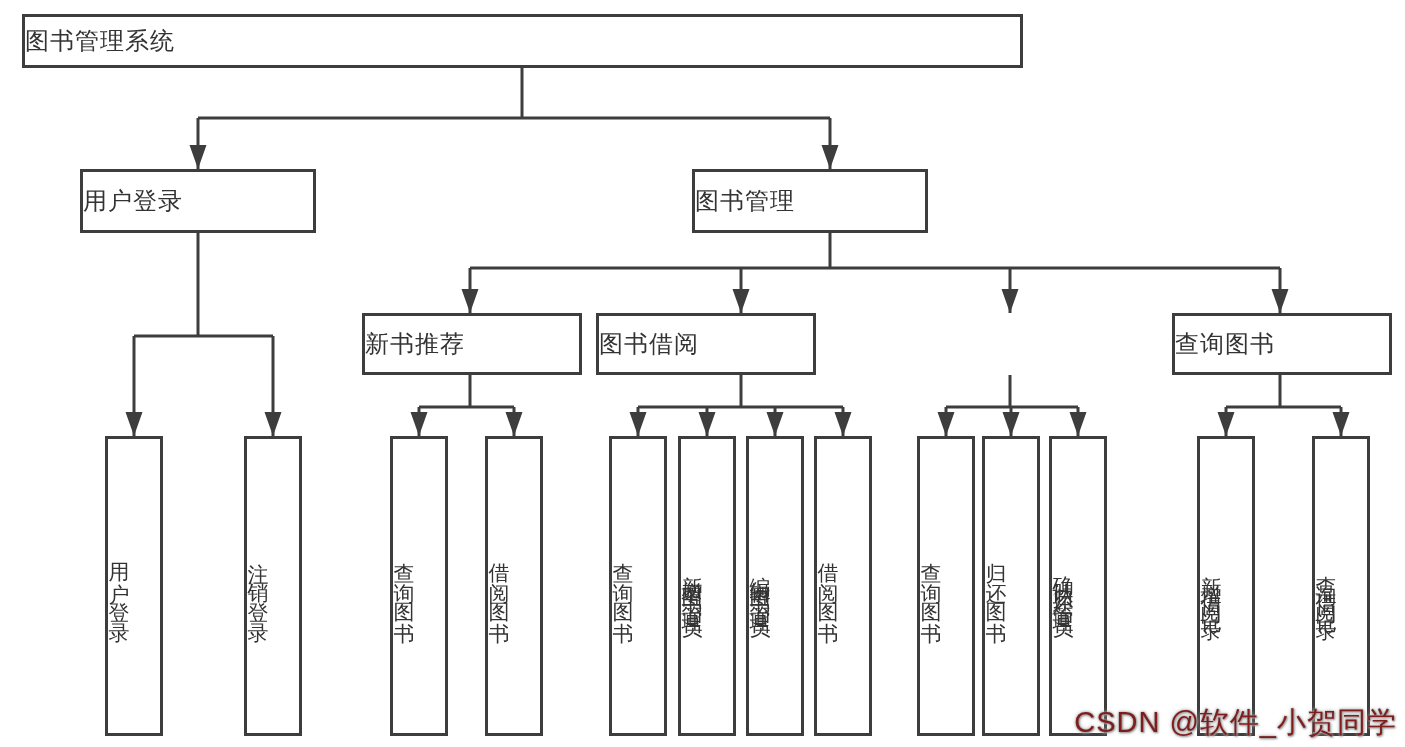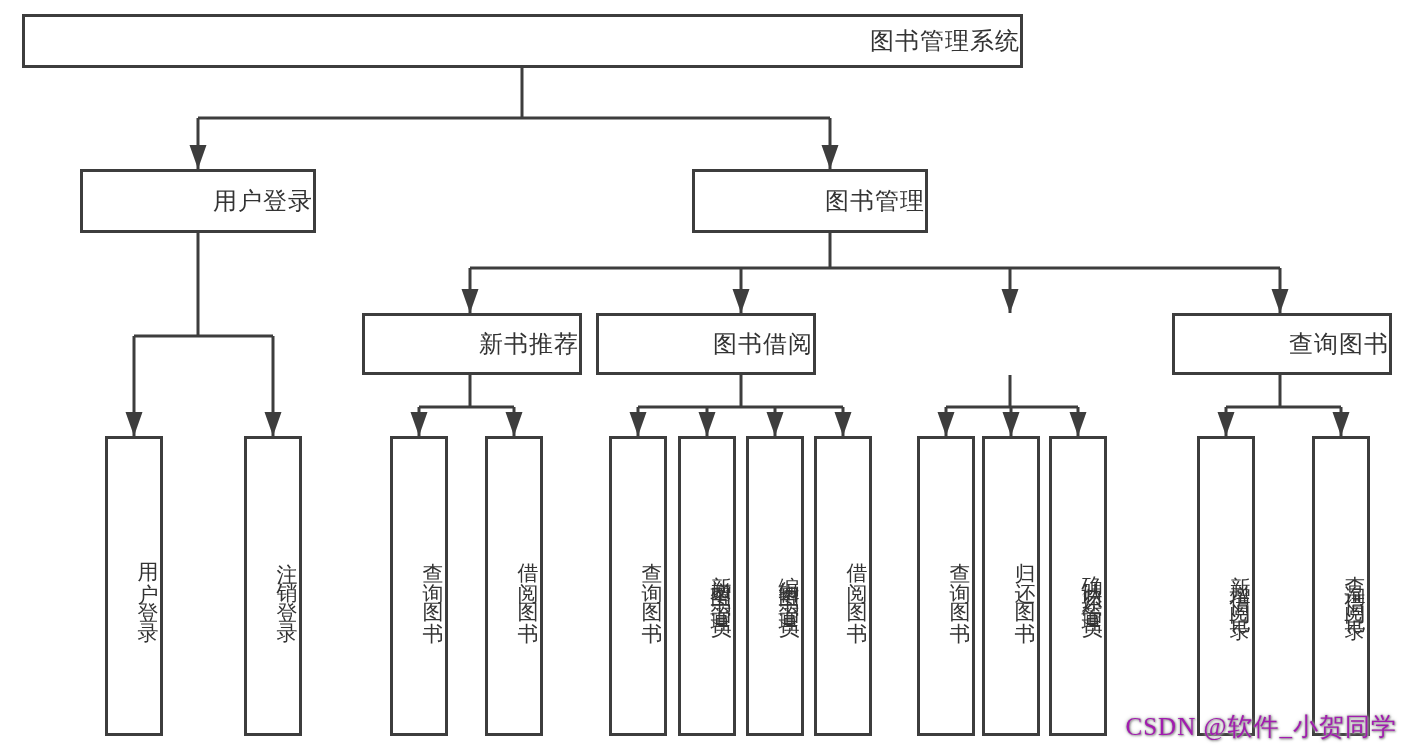--- a/index.html
+++ b/index.html
@@ -17,21 +17,21 @@
     width: 1405px; height: 747px;
   }
   #connectors line { stroke: #3d3d3d; stroke-width: 3; }
   .node {
     position: absolute;
     box-sizing: border-box;
     border: 3px solid #3d3d3d;
     background: #ffffff;
     display: flex;
     align-items: center;
-    justify-content: flex-end;
+    justify-content: flex-start;
     color: #333333;
   }
   .node-h { font-size: 24px; letter-spacing: 1px; }
   .node-root  { left: 22px;   top: 14px;  width: 1001px; height: 54px; }
   .node-lvl2  { top: 169px; width: 236px; height: 64px; }
   .node-lvl3  { top: 313px; width: 220px; height: 62px; }
   .leaf       { top: 436px; width: 58px;  height: 300px; }
   .leaf-label {
     writing-mode: vertical-lr;
     text-orientation: mixed;
@@ -40,26 +40,25 @@
     color: #333333;
     white-space: nowrap;
   }
   .ls4 { letter-spacing: 20px; }
   .ls6 { letter-spacing: 9px; }
   .ls9 { letter-spacing: 6px; }
   #watermark {
     position: absolute;
     right: 8px;
     bottom: 4px;
-    font-size: 25px;
+    font-size: 29px;
     letter-spacing: 1px;
-    color: #a21caf;
+    color: #7f1d1d;
     text-shadow: 0 0 2px #9a9a9a, 0 0 4px #b4b4b4, 1px 1px 2px #8e8e8e;
     pointer-events: none;
-    font-family: Liberation Serif, serif;
   }
 </style>
 </head>
 <body>
 
 <div id="canvas">
 
   <svg id="connectors" viewBox="0 0 1405 747" xmlns="http://www.w3.org/2000/svg">
     <defs>
       <marker id="arrow" markerUnits="userSpaceOnUse" markerWidth="26" markerHeight="18" refX="24" refY="8.5" orient="auto">

